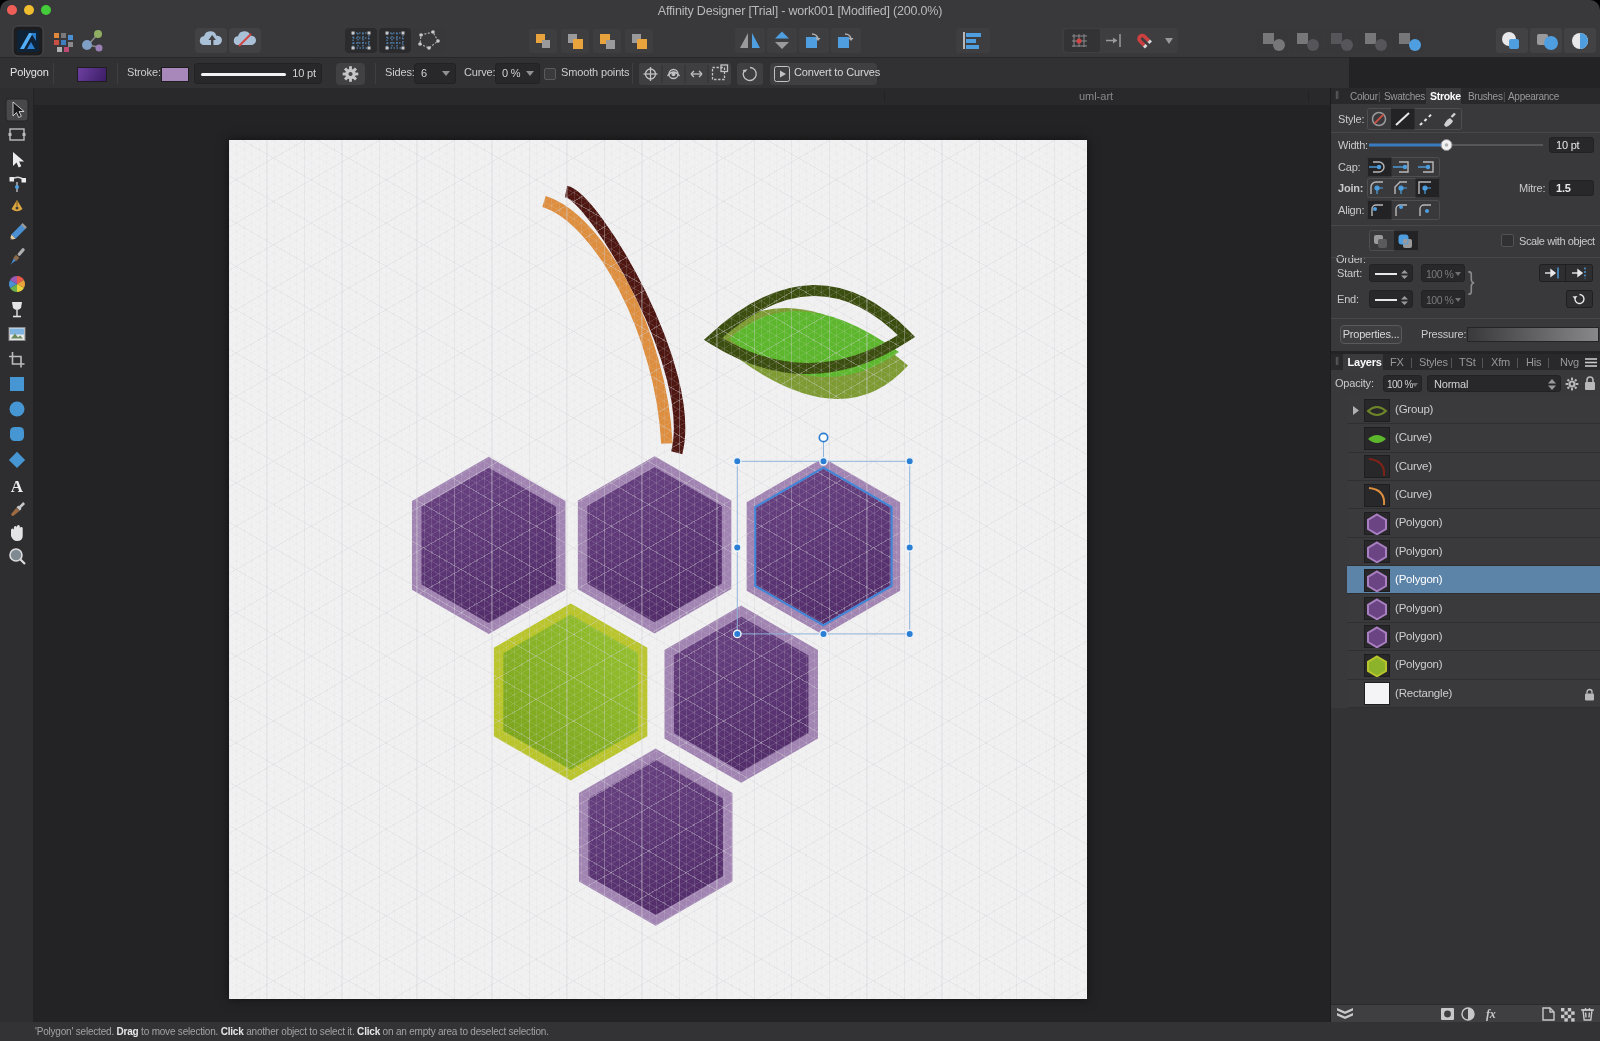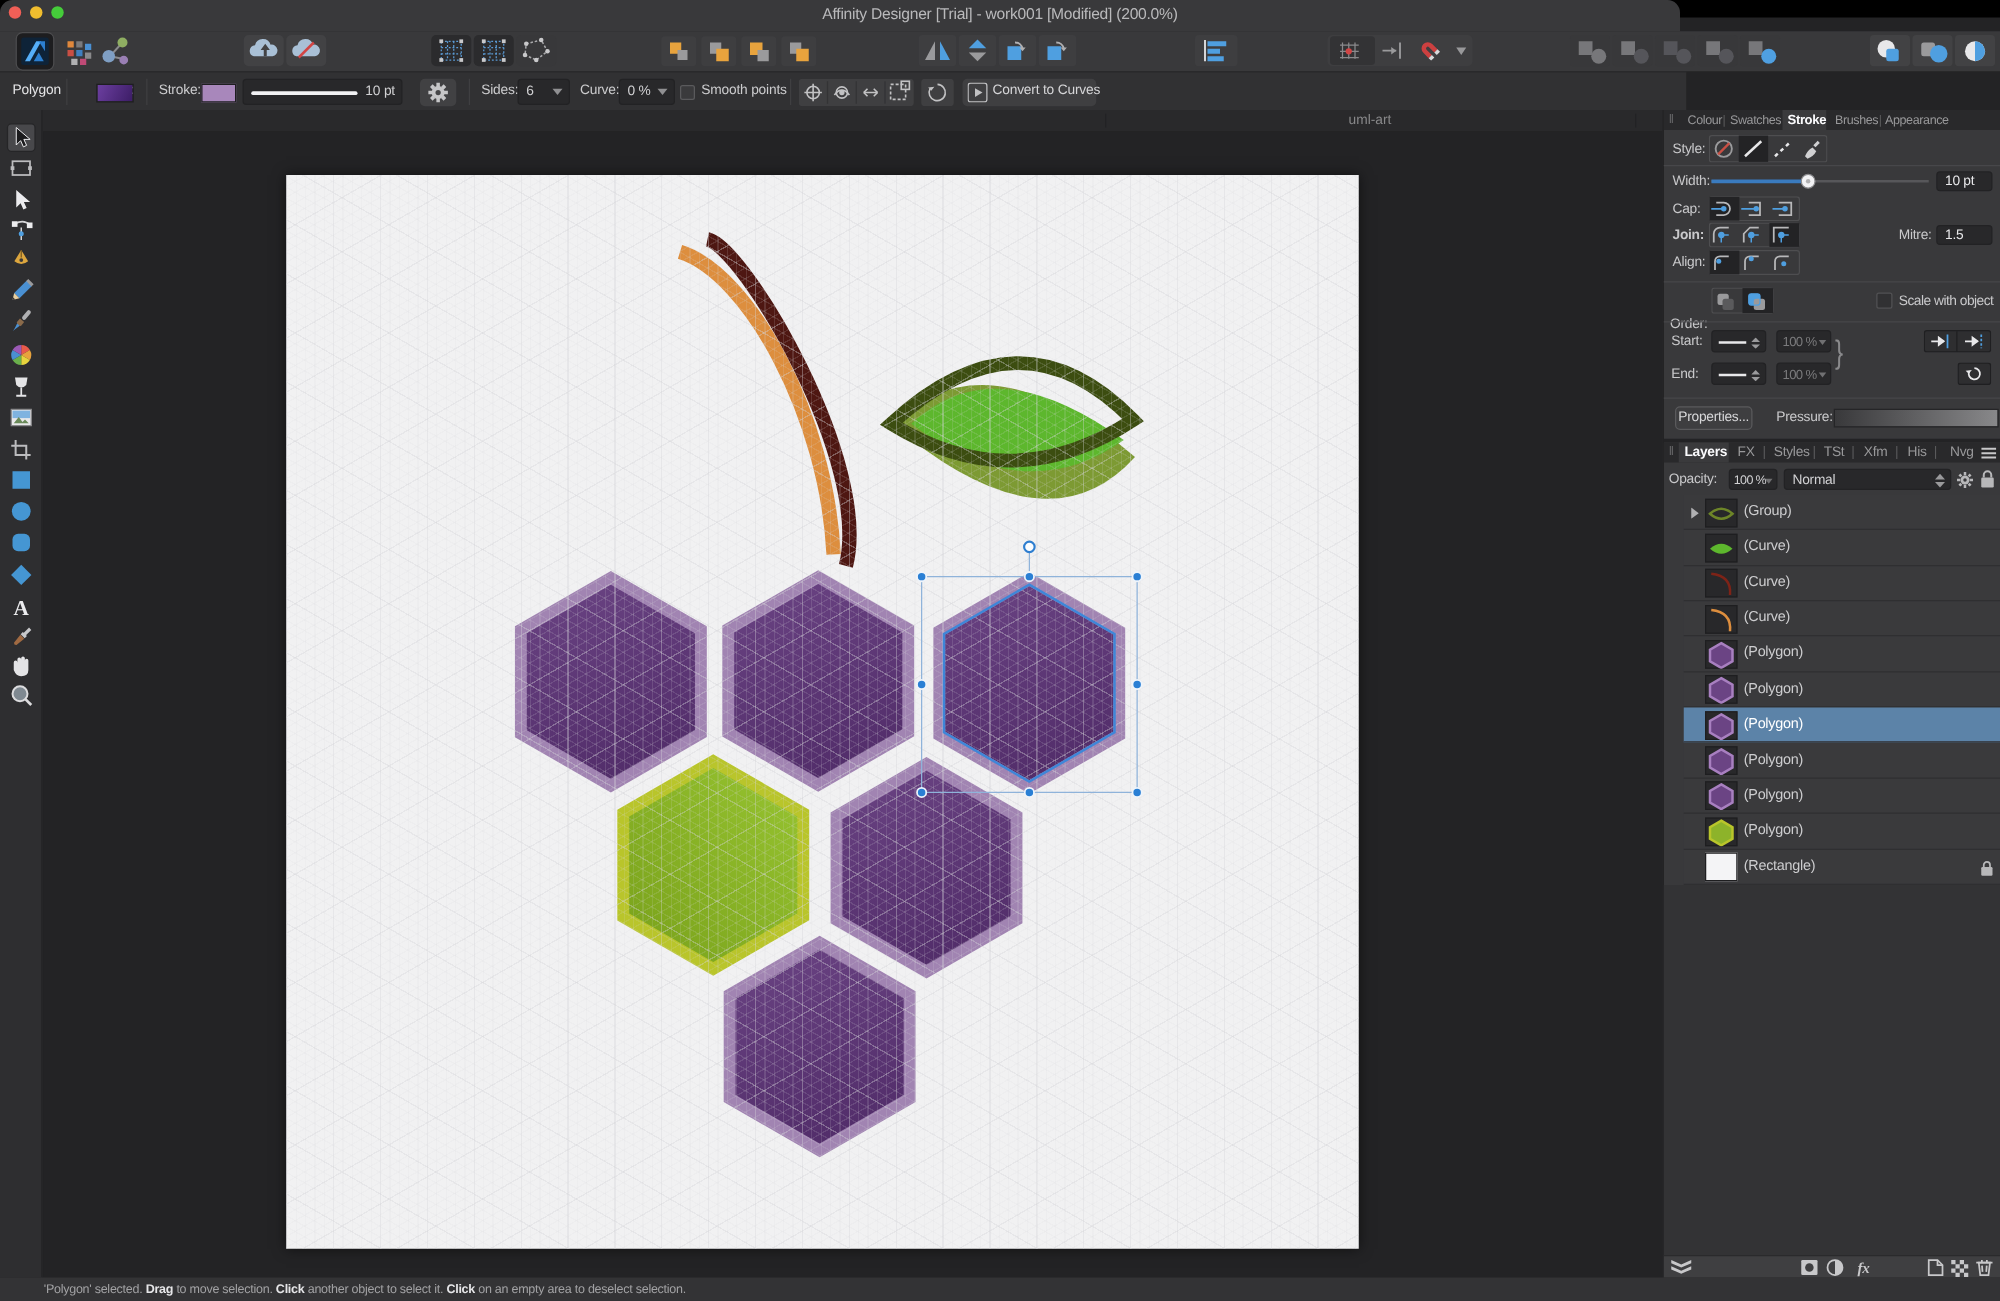--- a/index.html
+++ b/index.html
@@ -1,19 +1,19 @@
 <!DOCTYPE html>
 <html><head>
 <meta charset="utf-8">
 <style>
   * { margin:0; padding:0; box-sizing:border-box; }
   html,body { width:1600px; height:1041px; overflow:hidden; background:#232325;
     font-family:"Liberation Sans", sans-serif; }
   .abs { position:absolute; white-space:nowrap; }
-  #titlebar { position:absolute; left:0; top:0; width:1344px; height:25px; background:#39393b; }
+  #titlebar { position:absolute; left:0; top:0; width:1600px; height:25px; background:#39393b; }
   .tl { position:absolute; top:5px; width:10px; height:10px; border-radius:50%; }
   #title { position:absolute; top:4px; left:0; width:1600px; text-align:center;
     font-size:12.5px; letter-spacing:-0.2px; color:#b9b9bb; }
   #toolbar { position:absolute; left:0; top:25px; width:1600px; height:32px; background:#39393b; }
   #ctxbar { position:absolute; left:0; top:57px; width:1349px; height:31px; background:#313133;
     border-top:1px solid #28282a; font-size:11px; letter-spacing:-0.15px; color:#ccccce; }
   #tabbar { position:absolute; left:34px; top:88px; width:1296px; height:17px; background:#29292b; }
   .tab { position:absolute; top:0; height:17px; font-size:11px; line-height:17px; text-align:center; }
   #lefttools { position:absolute; left:0; top:88px; width:34px; height:934px; background:#2e2e30;
     border-right:1px solid #232325; }
@@ -506,21 +506,21 @@
     <g stroke="#4f9fe0" stroke-width="1.2" fill="#4f9fe0">
       <circle cx="10" cy="10" r="2"></circle>
         <path d="M 10 10 l 0 6 m 0 -6 l 6 0" fill="none"></path>
       <circle cx="34" cy="10" r="2"></circle>
         <path d="M 34 10 l 0 6 m 0 -6 l 6 0" fill="none"></path>
       <circle cx="58" cy="10" r="2"></circle>
         <path d="M 58 10 l 0 6 m 0 -6 l 6 0" fill="none"></path>
     </g>
   </svg>
   <div class="abs" style="left:188px; top:94px;">Mitre:</div>
-  <div class="well" style="left:218px; top:92px; width:45px; height:16px;">
+  <div class="well" style="left:218px; top:92px; width:45px; height:16px;font-weight:bold;">
     <div class="abs" style="left:6px; top:1px; color:#e8e8ea;">1.5</div>
   </div>
 
   <div class="abs" style="left:7px; top:116px;">Align:</div>
   <svg class="abs" style="left:36px; top:112px;" width="73" height="20">
     <rect x="0.5" y="0.5" width="72" height="19" rx="2" fill="#39393b" stroke="#4e4e50"></rect>
     <rect x="0.5" y="0.5" width="24" height="19" fill="#232325"></rect>
     <g fill="none" stroke="#b8b8ba" stroke-width="1.4">
       <path d="M 5 16 l 0 -7 a 4 4 0 0 1 4 -4 l 7 0"></path>
       <path d="M 29 16 l 0 -7 a 4 4 0 0 1 4 -4 l 7 0"></path>

